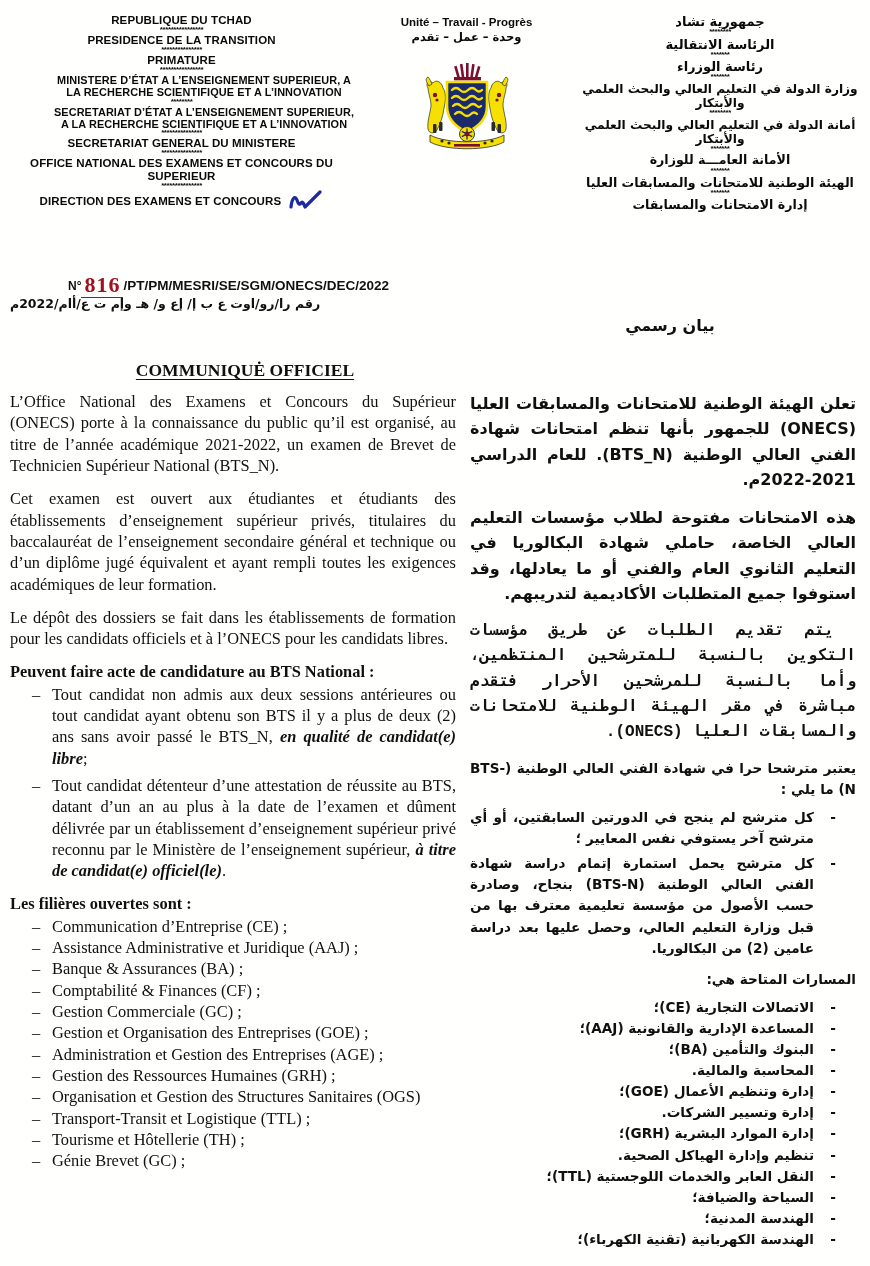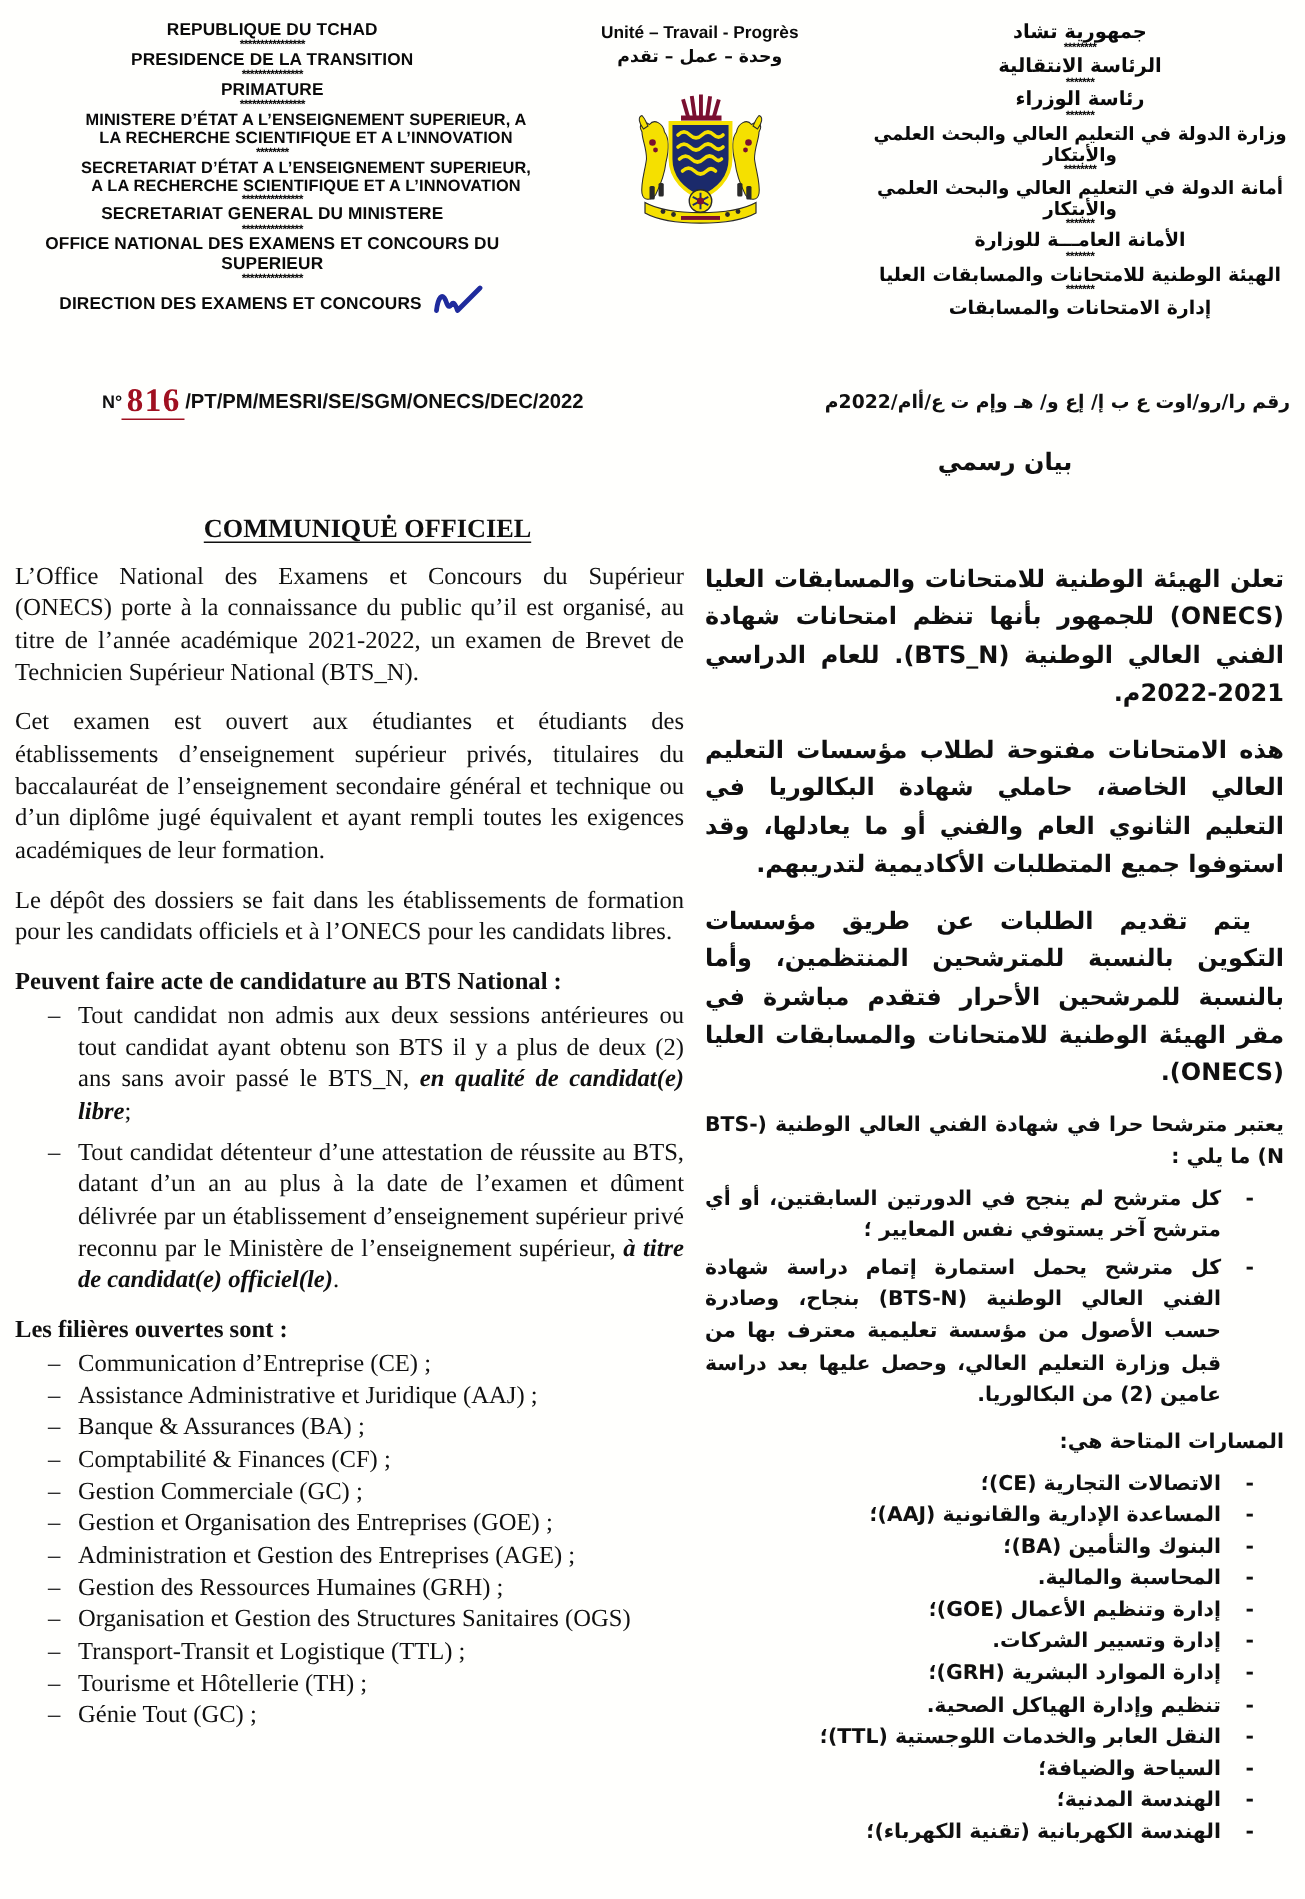--- a/index.html
+++ b/index.html
@@ -108,24 +108,24 @@
   
   .signature {
     display: inline-block;
     vertical-align: middle;
     margin-left: 5px;
   }
 
   
   .ref-row {
     display: flex;
-    flex-direction: row;
+    flex-direction: column;
     align-items: baseline;
     padding: 0 10px;
-    margin-top: 2px;
+    margin-top: 20px;
     height: 34px;
   }
   .ref-fr {
     width: 470px;
     padding-left: 58px;
     box-sizing: border-box;
     font-family: "Liberation Sans", "DejaVu Sans", sans-serif;
     font-weight: bold;
     font-size: 13.5px;
     white-space: nowrap;
@@ -208,21 +208,21 @@
   }
   .p-ar {
     font-family: "DejaVu Sans", sans-serif;
     font-size: 16px;
     line-height: 1.58;
     text-align: justify;
     margin: 0 0 13px 0;
     direction: rtl;
     font-weight: bold;
   }
-  .p-ar.indent { text-indent: 22px; }
+  .p-ar.indent { text-indent: 22px; font-family: Liberation Mono, monospace; }
 
   .head-fr {
     font-family: "Liberation Serif", "DejaVu Serif", serif;
     font-weight: bold;
     font-size: 16.4px;
     margin: 2px 0 2px 0;
   }
   .head-ar {
     font-family: "DejaVu Sans", sans-serif;
     font-weight: bold;
@@ -466,21 +466,21 @@
         <li>Assistance Administrative et Juridique (AAJ) ;</li>
         <li>Banque &amp; Assurances (BA) ;</li>
         <li>Comptabilité &amp; Finances (CF) ;</li>
         <li>Gestion Commerciale (GC) ;</li>
         <li>Gestion et Organisation des Entreprises (GOE) ;</li>
         <li>Administration et Gestion des Entreprises (AGE) ;</li>
         <li>Gestion des Ressources Humaines (GRH) ;</li>
         <li>Organisation et Gestion des Structures Sanitaires (OGS)</li>
         <li>Transport-Transit et Logistique (TTL) ;</li>
         <li>Tourisme et Hôtellerie (TH) ;</li>
-        <li>Génie Tout (GC) ;</li>
+        <li>Génie Brevet (GC) ;</li>
       </ul>
     </div>
 
     <div class="col-ar">
       <p class="p-ar">تعلن الهيئة الوطنية للامتحانات والمسابقات العليا (ONECS) للجمهور بأنها تنظم امتحانات شهادة الفني العالي الوطنية (BTS_N). للعام الدراسي 2021-2022م.</p>
       <p class="p-ar">هذه الامتحانات مفتوحة لطلاب مؤسسات التعليم العالي الخاصة، حاملي شهادة البكالوريا في التعليم الثانوي العام والفني أو ما يعادلها، وقد استوفوا جميع المتطلبات الأكاديمية لتدريبهم.</p>
       <p class="p-ar indent">يتم تقديم الطلبات عن طريق مؤسسات التكوين بالنسبة للمترشحين المنتظمين، وأما بالنسبة للمرشحين الأحرار فتقدم مباشرة في مقر الهيئة الوطنية للامتحانات والمسابقات العليا (ONECS).</p>
 
       <div class="head-ar">يعتبر مترشحا حرا في شهادة الفني العالي الوطنية (BTS-N) ما يلي :</div>
       <ul class="dash-ar">

